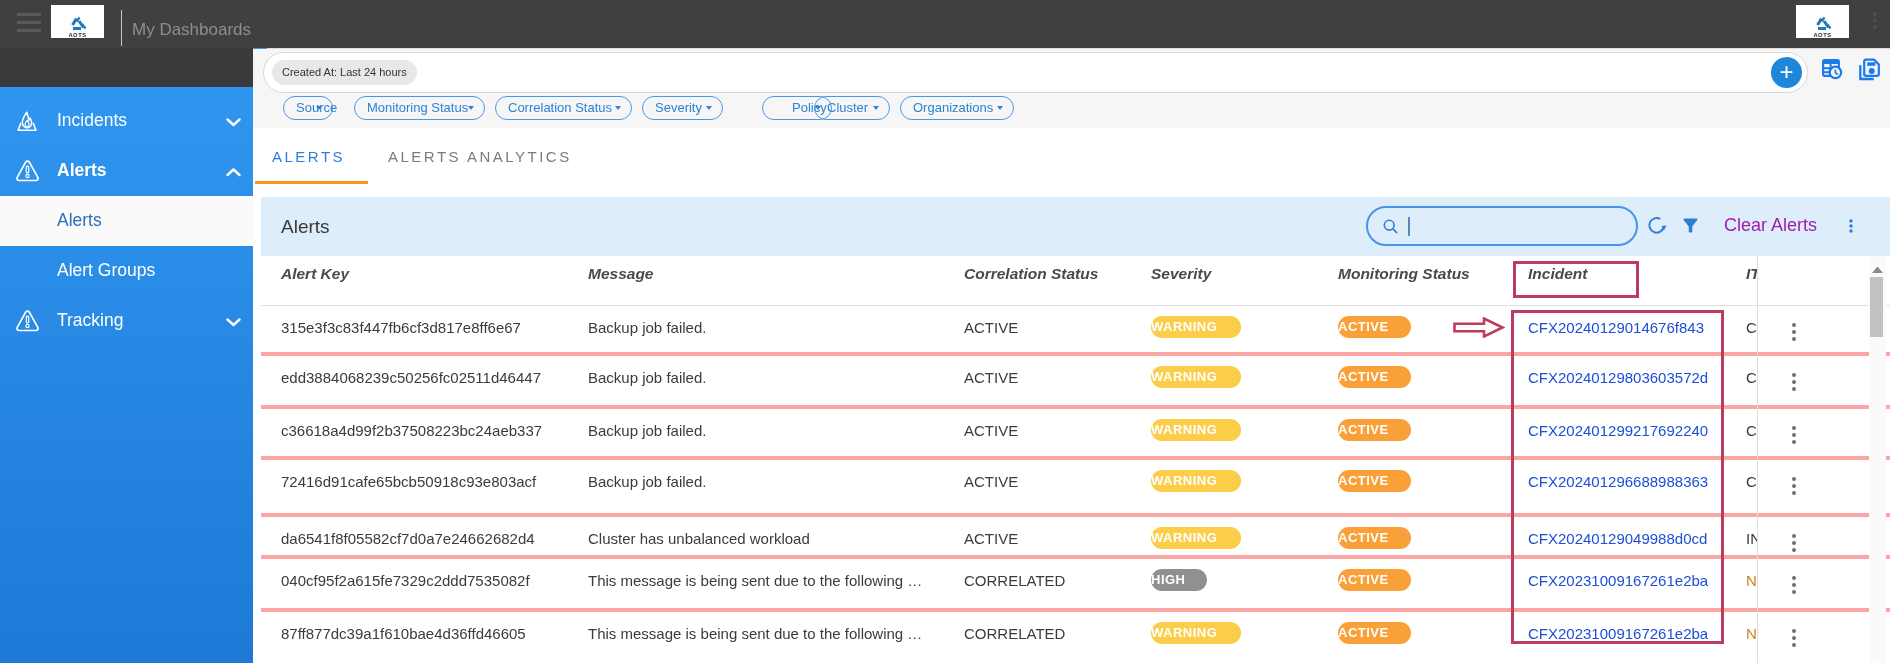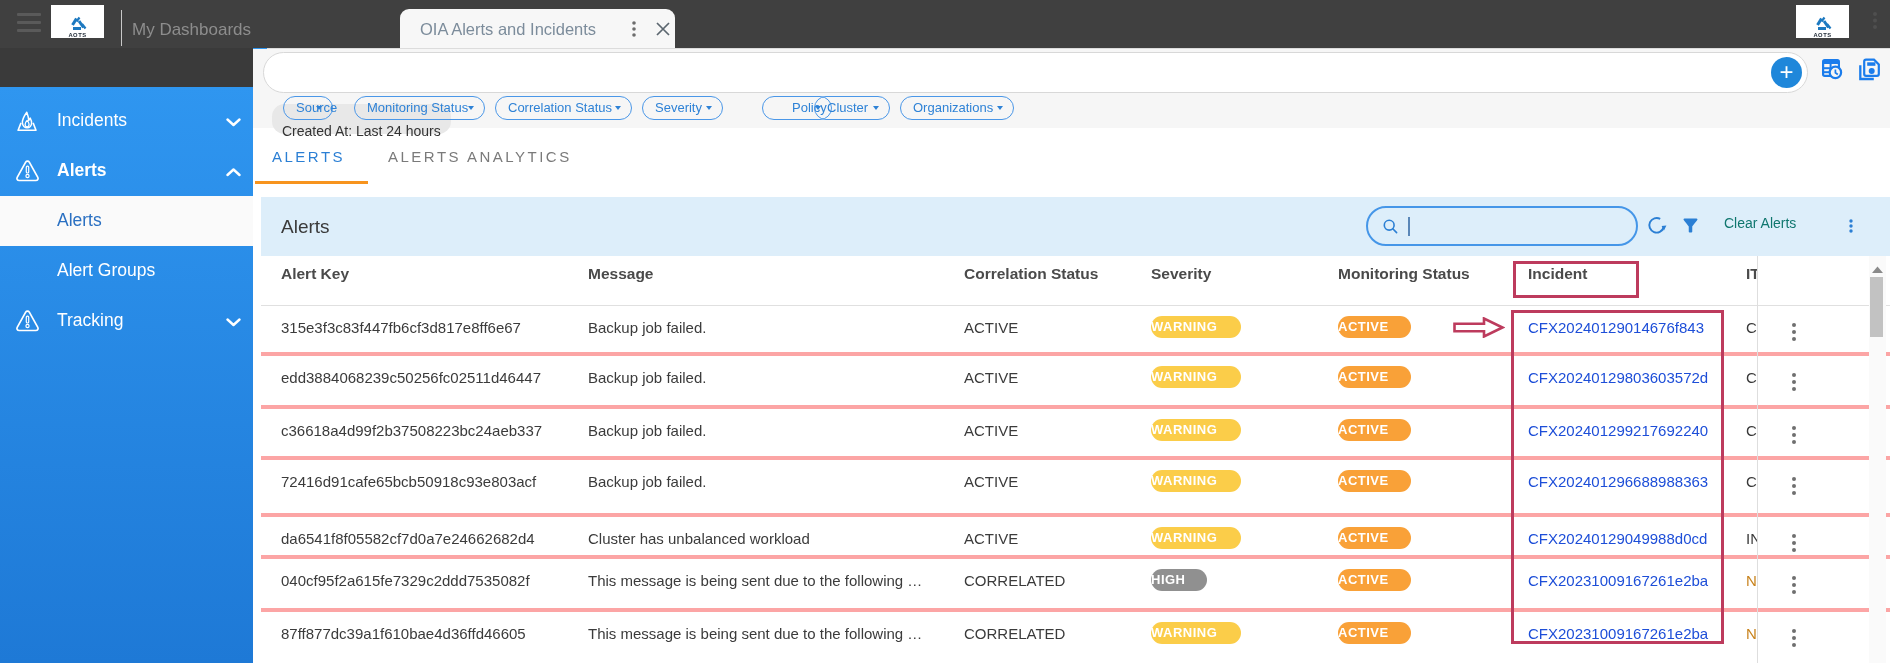--- a/index.html
+++ b/index.html
@@ -27,39 +27,39 @@
 .mitem .chev { position:absolute; right:12px; top:17px; }
 #msel { position:absolute; left:0; top:148px; width:253px; height:50px; background:#fafafa; }
 #msel .txt { position:absolute; left:57px; top:14px; font-size:17.5px; color:#2a70c2; }
 
 
 #content { position:absolute; left:253px; top:49px; width:1637px; height:614px; background:#f6f6f6; }
 #whitezone { position:absolute; left:0px; top:79px; width:1637px; height:535px; background:#ffffff; }
 #filterbox { position:absolute; left:10px; top:3px; width:1545px; height:41px; background:#fff;
   border:1px solid #d8d8d8; border-radius:21px; }
 #chip { position:absolute; left:8px; top:7px; height:25px; background:#e8e8e8; border-radius:12.5px;
-  font-size:14px; color:#333; line-height:25px; padding:15px 10px;margin-top:44px; }
+  font-size:11px; color:#333; line-height:25px; padding:0 10px; }
 #plusbtn { position:absolute; right:5px; top:4px; width:31px; height:31px; border-radius:50%;
   background:#1f87da; color:#fff; font-size:24px; text-align:center; line-height:29px; font-weight:400; }
 .pill { position:absolute; top:47px; height:24px; border:1.5px solid #4a97e8; border-radius:13px;
   color:#2e82d6; font-size:13px; line-height:21px; padding-left:12px; }
 .pill .car { position:absolute; right:10px; top:9px; width:0; height:0; border-left:3.5px solid transparent;
   border-right:3.5px solid transparent; border-top:4.5px solid #2e82d6; }
 
 #tab1 { position:absolute; left:19px; top:99px; font-size:15px; letter-spacing:2.5px; color:#2b7fd4; }
 #tab2 { position:absolute; left:135px; top:99px; font-size:15px; letter-spacing:2.5px; color:#7a7a7a; }
 #tabind { position:absolute; left:2px; top:132px; width:113px; height:3px; background:#f7941e; }
 
 
 #panel { position:absolute; left:8px; top:148px; width:1629px; height:466px; background:#fff; }
 #phead { position:absolute; left:0; top:0; width:1629px; height:59px; background:#ddeefa; }
 #ptitle { position:absolute; left:20px; top:19px; font-size:19px; color:#3a3a3a; }
 #searchbox { position:absolute; left:1105px; top:9px; width:272px; height:40px; border:2px solid #4596e8;
   border-radius:20px; }
-#clearalerts { position:absolute; left:1463px; top:18px; font-size:14px; color:#0f766e; }
+#clearalerts { position:absolute; left:1463px; top:18px; font-size:18px; color:#a21caf; }
 
 
 .trow { position:absolute; left:0; width:1629px; border-bottom:4px solid #fca5a5; }
 .cell { position:absolute; top:21px; transform:translateY(-50%); font-size:15px; color:#3b3b3b; white-space:nowrap; }
 .c1 { left:20px; } .c2 { left:327px; } .c3 { left:703px; font-size:15px; }
 .c4 { left:890px; } .c5 { left:1077px; } .c6 { left:1267px; } .c7 { left:1485px; font-size:15px; color:#3a3a3a; width:11px; overflow:hidden; }
 .badge { display:inline-block; height:22px; border-radius:11px; color:#fff; font-weight:bold;
   font-size:13px; text-align:left; line-height:22px; letter-spacing:0.5px; }
 .bwarn { width:90px; background:#fbcd49; }
 .bhigh { width:56px; background:#909090; }
@@ -93,31 +93,20 @@
         </g>
         <g stroke="#1d79c0" stroke-width="2.2">
           <line x1="28.5" y1="12.5" x2="25.5" y2="16.5"></line>
           <line x1="31" y1="19" x2="34.5" y2="23.5"></line>
         </g>
         <text x="26.5" y="31.5" font-size="5.8" font-weight="bold" fill="#1c2733" text-anchor="middle" font-family="Liberation Sans, sans-serif" letter-spacing="0.5">AOTS</text>
       </svg>
     </div>
     <div class="vsep"></div>
     <div id="mydash">My Dashboards</div>
-    <div id="tab-active">
-      <span class="ttxt">OIA Alerts and Incidents</span>
-      <svg style="position:absolute;left:232px;top:11px" width="4" height="18" viewBox="0 0 4 18">
-        <circle cx="2" cy="3" r="1.8" fill="#6d6d6d"></circle>
-          <circle cx="2" cy="9" r="1.8" fill="#6d6d6d"></circle>
-          <circle cx="2" cy="15" r="1.8" fill="#6d6d6d"></circle>
-      </svg>
-      <svg style="position:absolute;left:255px;top:12px" width="16" height="16" viewBox="0 0 16 16">
-        <path d="M2 2 L14 14 M14 2 L2 14" stroke="#5c6770" stroke-width="1.7"></path>
-      </svg>
-    </div>
     <div class="logobox" style="left:1796px">
       <svg width="53" height="33" viewBox="0 0 53 33">
         <g stroke="#1d79c0" stroke-width="3">
           <line x1="25.5" y1="13.5" x2="21.5" y2="20"></line>
           <line x1="28" y1="16" x2="32.5" y2="22.5"></line>
           <line x1="22" y1="23.5" x2="30" y2="23.5"></line>
         </g>
         <g stroke="#1d79c0" stroke-width="2.2">
           <line x1="28.5" y1="12.5" x2="25.5" y2="16.5"></line>
           <line x1="31" y1="19" x2="34.5" y2="23.5"></line>
@@ -227,21 +216,21 @@
           <path d="M4.25 5.61C6.27 8.2 10 13 10 13v6c0 .55.45 1 1 1h2c.55 0 1-.45 1-1v-6s3.72-4.8 5.74-7.39A1 1 0 0 0 18.95 4H5.04c-.83 0-1.3.95-.79 1.61z" fill="#2b7fd4"></path>
         </svg>
         <svg style="position:absolute;left:1588px;top:22px" width="4" height="14" viewBox="0 0 4 14">
           <circle cx="2" cy="2" r="1.7" fill="#2b7fd4"></circle>
             <circle cx="2" cy="7" r="1.7" fill="#2b7fd4"></circle>
             <circle cx="2" cy="12" r="1.7" fill="#2b7fd4"></circle>
         </svg>
         <div id="clearalerts">Clear Alerts</div>
       </div>
 
-      <div class="trow" style="top:59px; height:50px; border-bottom:1px solid #e0e0e0;">
+      <div class="trow" style="top:59px; height:50px; border-bottom:1px solid #e0e0e0;font-style:italic;">
         <div class="hcell c1">Alert Key</div>
         <div class="hcell c2">Message</div>
         <div class="hcell c3">Correlation Status</div>
         <div class="hcell c4">Severity</div>
         <div class="hcell c5">Monitoring Status</div>
         <div class="hcell c6">Incident</div>
         <div class="hcell c7" style="left:1485px;width:11px;overflow:hidden;">IT</div>
       </div>
       <div class="trow" style="top:109px; height:50px;">
         <div class="cell c1">315e3f3c83f447fb6cf3d817e8ff6e67</div>

